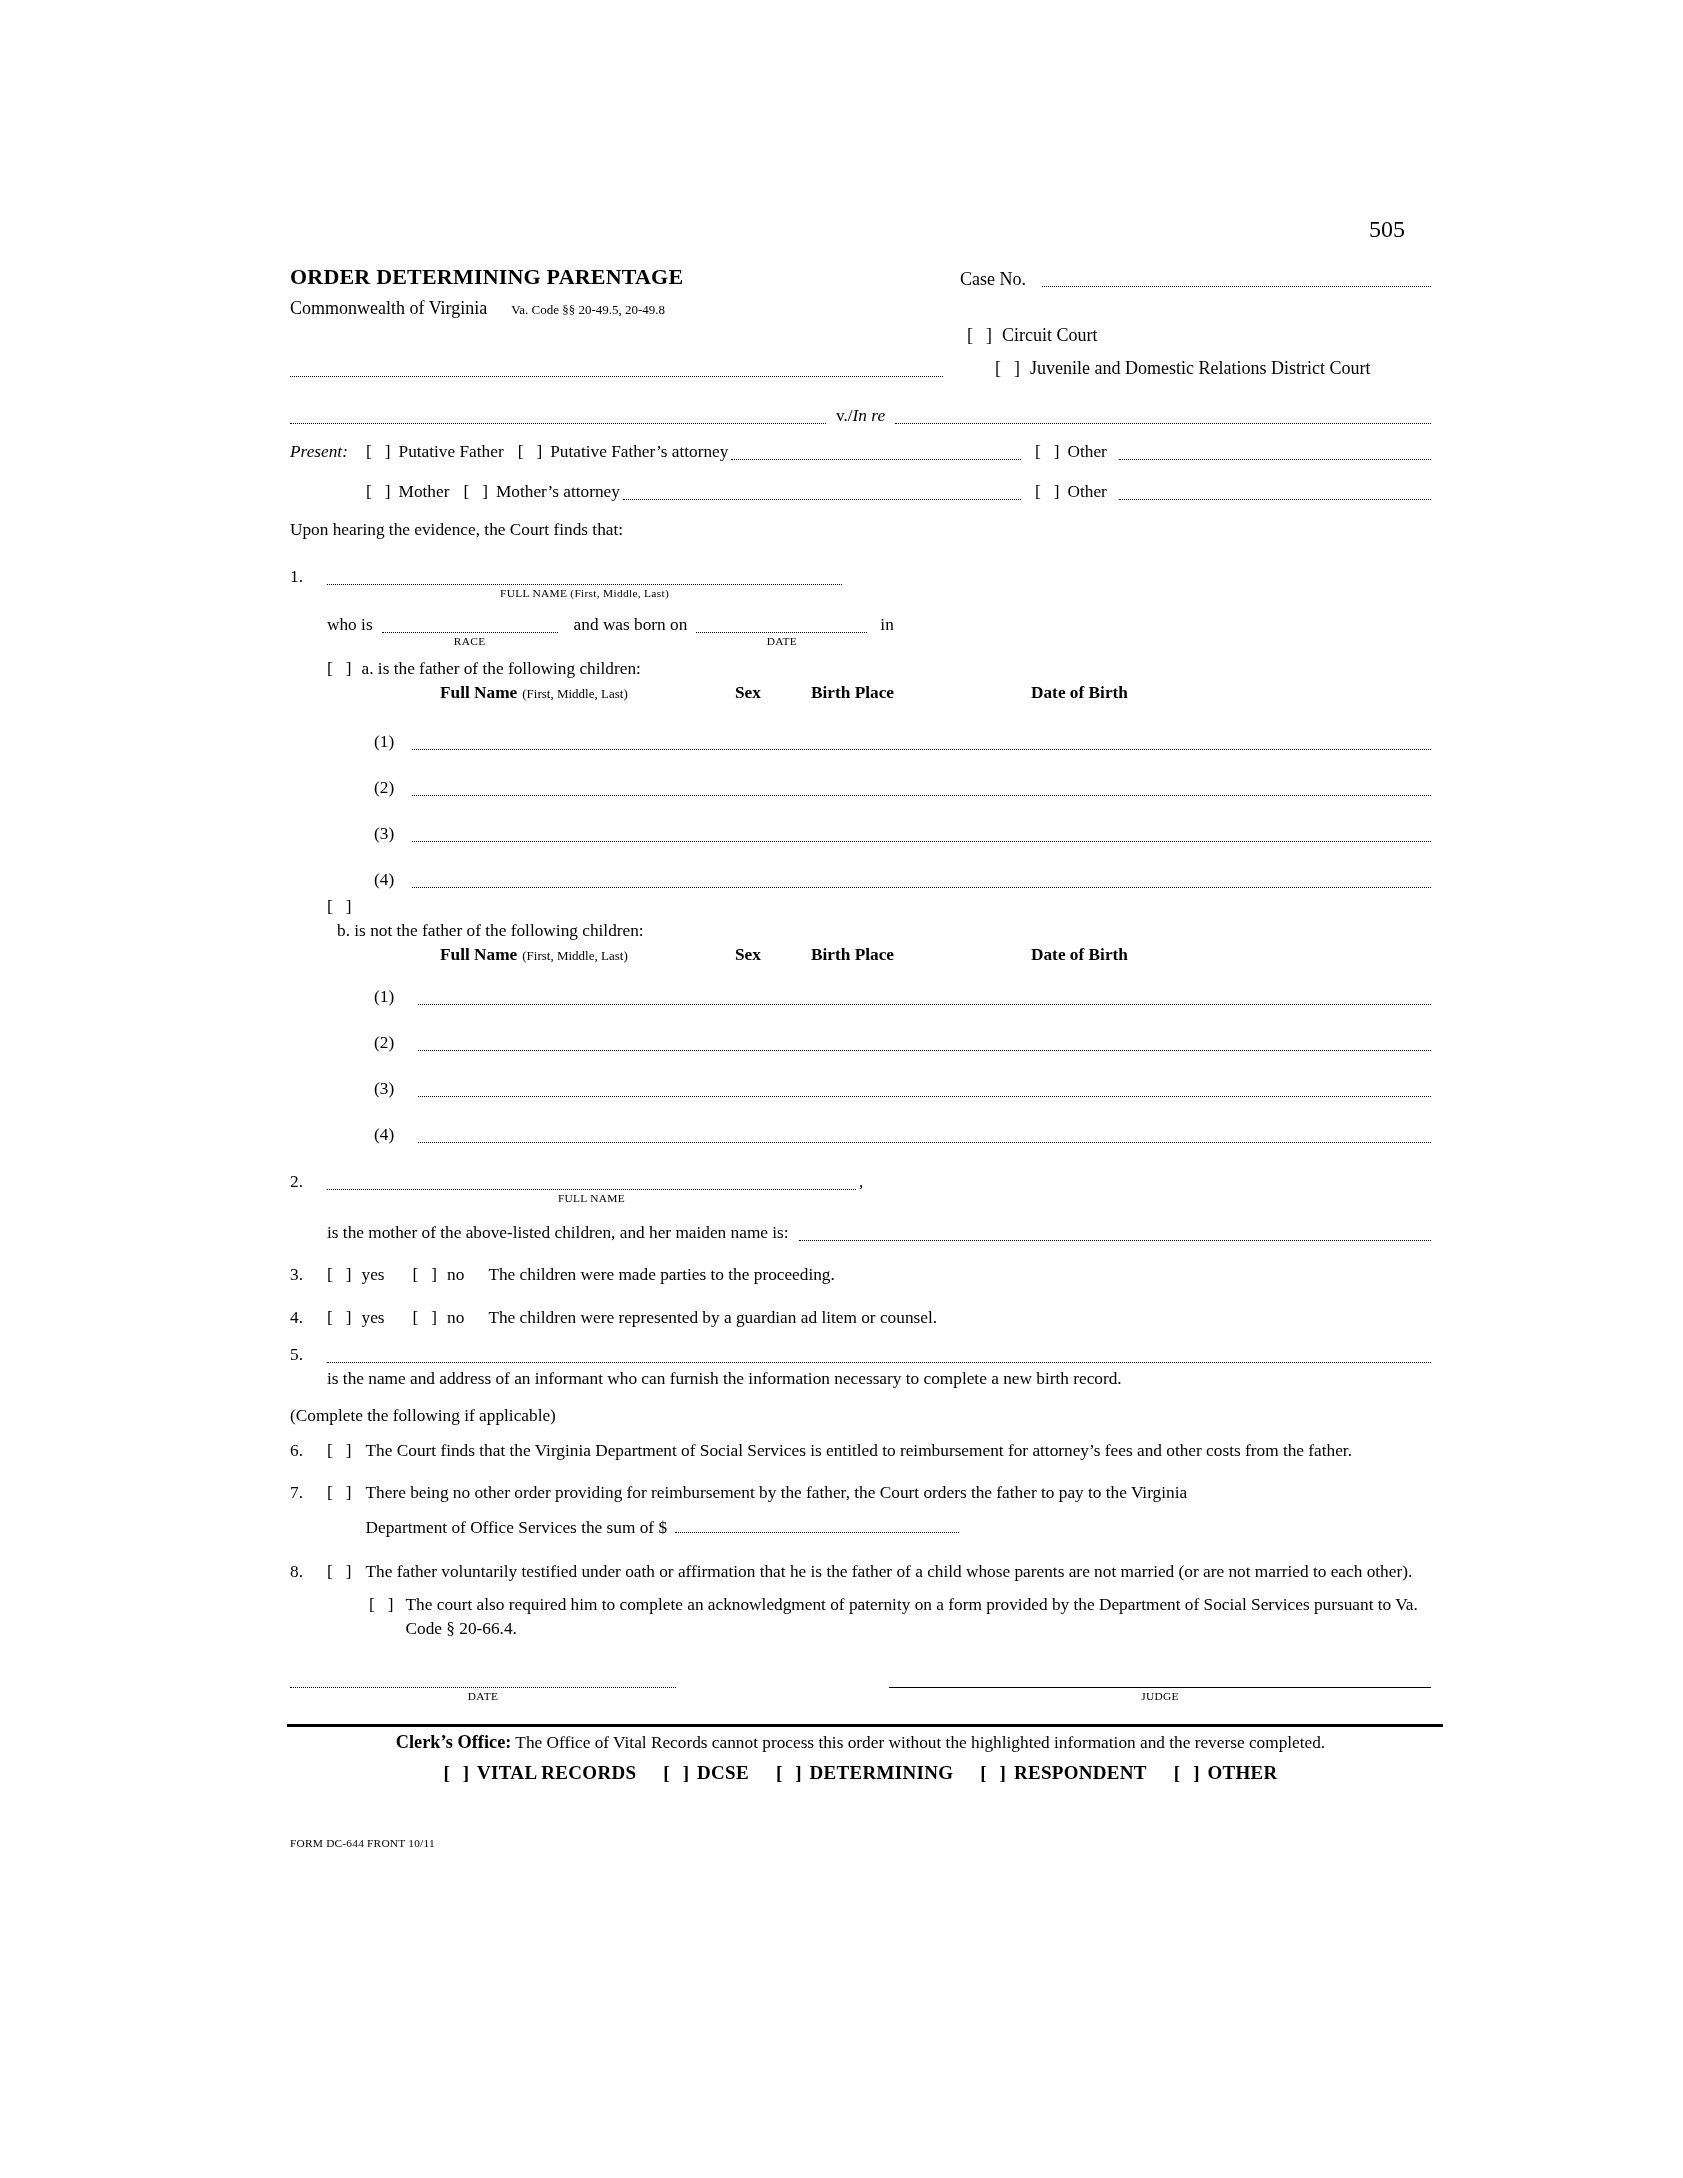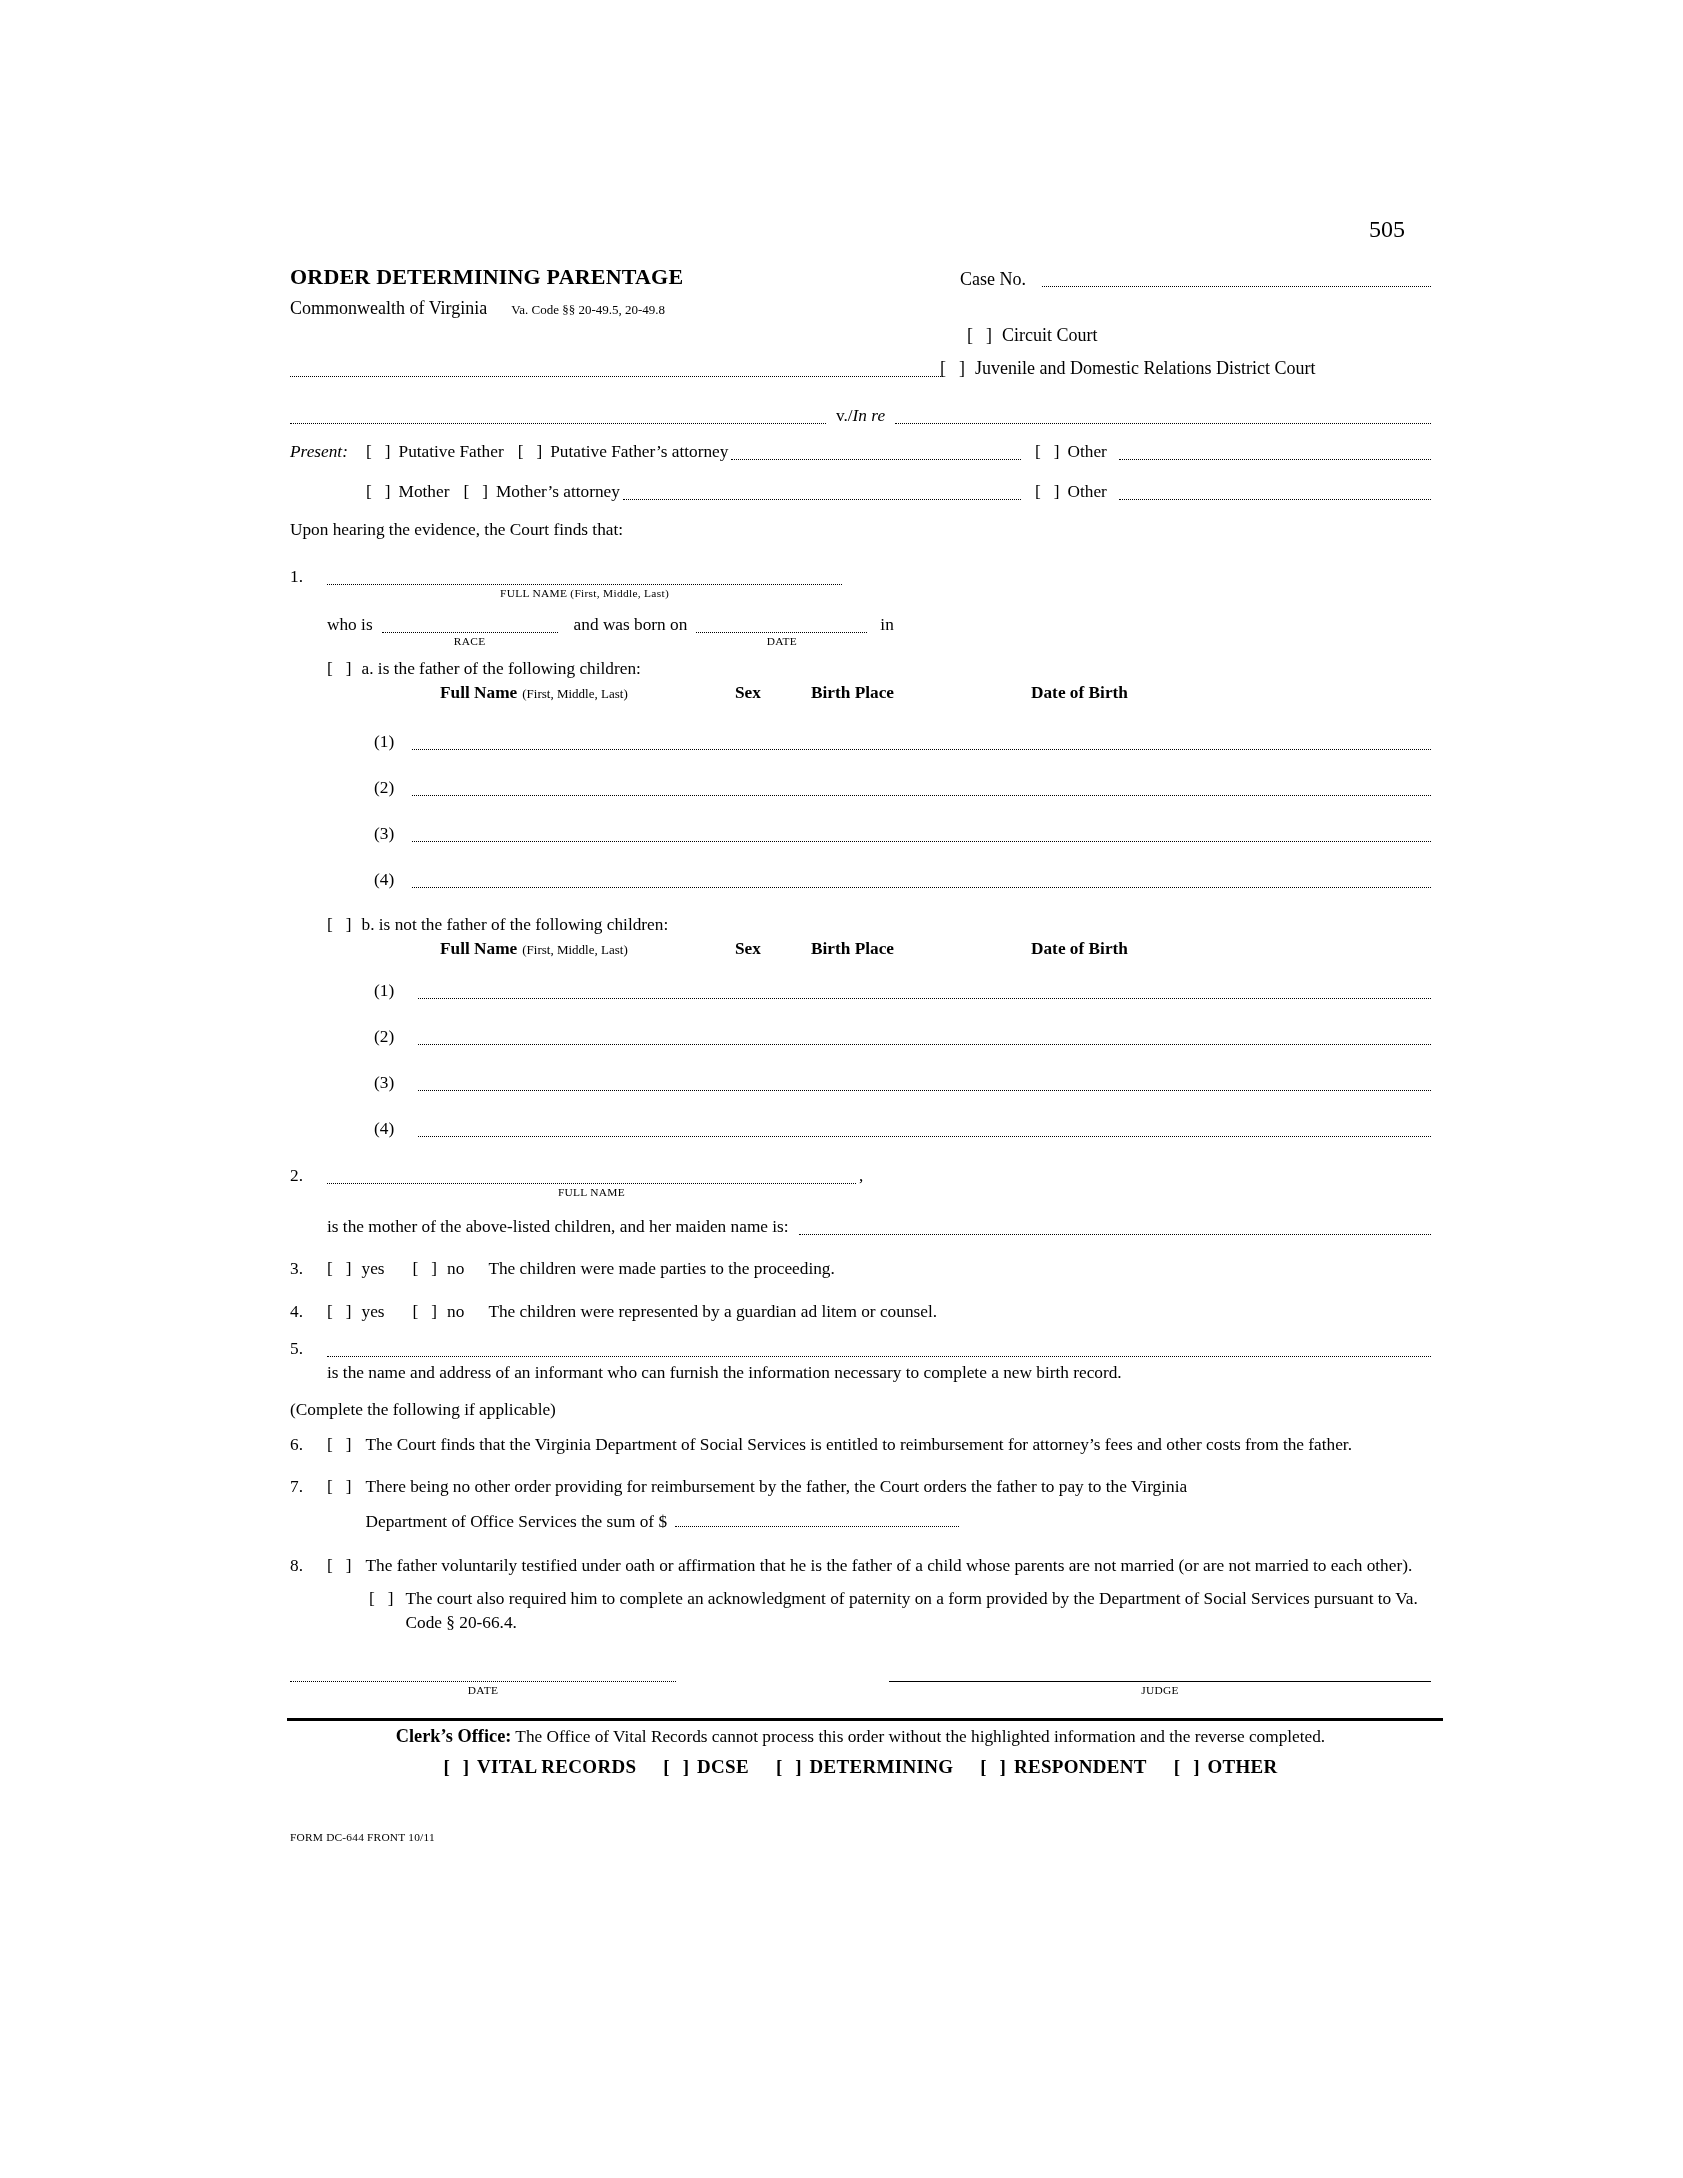--- a/index.html
+++ b/index.html
@@ -12,21 +12,21 @@
   
   .header{position:relative;height:111px;}
   .title{position:absolute;left:0;top:-5px;font-size:22px;font-weight:bold;line-height:26px;letter-spacing:0.2px;}
   .subtitle{position:absolute;left:0;top:27px;font-size:18px;line-height:24px;}
   .code-ref{font-size:13px;margin-left:24px;}
   .case-row{position:absolute;left:670px;right:0;top:-2px;display:flex;align-items:flex-start;font-size:18px;gap:8px;}
   .case-row .dots{flex:1;margin-left:8px;height:19px;}
   .court{position:absolute;display:flex;align-items:flex-start;font-size:18px;}
   .court .lbl{margin-left:10px;white-space:nowrap;}
   .court-1{left:677px;top:54px;}
-  .court-2{left:650px;top:87px;}
+  .court-2{left:705px;top:87px;}
   .courtname-line{position:absolute;left:0;top:88px;width:653px;height:19px;}
 
   
   .dots{border-bottom:1.6px dotted #000;}
   .solid{border-bottom:1.7px solid #000;height:19px;}
   .flex1{flex:1;}
   .frow{display:flex;align-items:flex-start;}
   .cb{display:inline-block;white-space:nowrap;flex:none;}
   .cb::before{content:"[";margin-right:13px;}
   .cb::after{content:"]";}
@@ -66,21 +66,21 @@
   .th-row{margin-left:150px;display:flex;font-weight:bold;align-items:flex-start;}
   .th-fullname{width:295px;}
   .th-sub{font-weight:normal;font-size:13px;margin-left:5px;}
   .th-sex{width:76px;}
   .th-bp{width:220px;}
   .child-row{margin-left:84px;display:flex;margin-top:22px;align-items:flex-start;}
   .child-row .cnum{width:30px;flex:none;}
   .child-row .dots{flex:1;margin-left:8px;height:19px;}
   .child-row.grp-b .dots{margin-left:14px;}
   .first-a{margin-top:24px;}
-  .b-head{margin-top:21px;}
+  .b-head{margin-top:3px;flex-direction:column;}
   .first-b{margin-top:17px;}
 
   
   .item2{margin-top:23px;}
   .item2 .fillcol{width:529px;}
   .comma{margin-left:3px;}
   .mother-row{margin-left:37px;margin-top:16px;display:flex;align-items:flex-start;}
   .mother-row .dots{flex:1;margin-left:10px;height:19px;}
   .yn-row{display:flex;align-items:flex-start;}
   .item3{margin-top:18px;}

